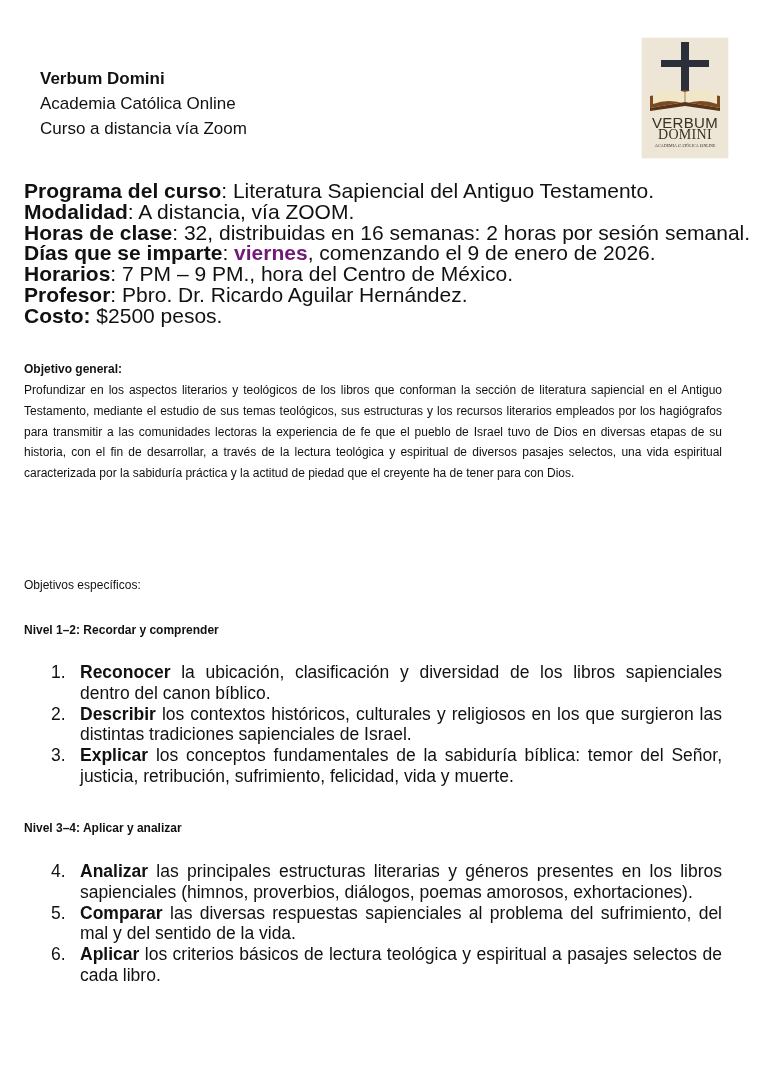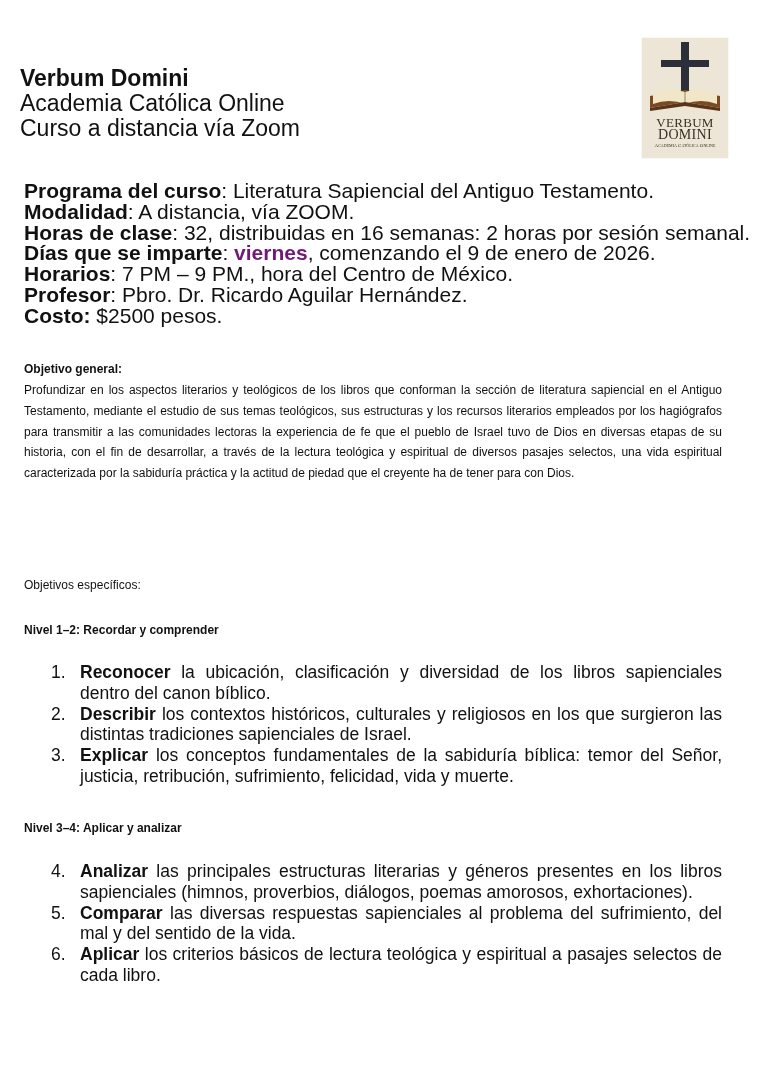--- a/index.html
+++ b/index.html
@@ -1,28 +1,28 @@
 <!DOCTYPE html>
 <html><head>
   <meta charset="utf-8">
   <style>
     html, body { margin: 0; padding: 0; background: #ffffff; }
     body {
       width: 768px; height: 1080px; position: relative; overflow: hidden;
       font-family: "Liberation Sans", sans-serif; color: #111111;
     }
-    .header { position: absolute; left: 20px; top: 66px; font-size: 23px; line-height: 25px; }
+    .header { position: absolute; left: 40px; top: 66px; font-size: 17px; line-height: 25px; }
     .header .brand { font-weight: bold; }
     .logo {
       position: absolute; left: 642px; top: 38px; width: 86px; height: 120px;
       background: #ede6d6; box-shadow: 0 0 1px #d8d0bd;
     }
     .logo svg { position: absolute; left: 0; top: 0; }
     .logo .t1 { position: absolute; left: 0; width: 86px; top: 79px; text-align: center;
-      font-family: Liberation Serif, serif; font-size: 13px; line-height: 12px; color: #3a2e25; letter-spacing: 0.3px; }
+      font-family: Liberation Sans, sans-serif; font-size: 15px; line-height: 12px; color: #3a2e25; letter-spacing: 0.3px; }
     .logo .t2 { position: absolute; left: 0; width: 86px; top: 91px; text-align: center;
       font-family: "Liberation Serif", serif; font-size: 14px; line-height: 12px; color: #3a2e25; letter-spacing: 0.3px; }
     .logo .t3 { position: absolute; left: 0; width: 86px; top: 105px; text-align: center;
       font-family: "Liberation Serif", serif; font-size: 5px; line-height: 6px; color: #3a2e25; font-variant: small-caps; }
     .info { position: absolute; left: 24px; top: 181px; font-size: 21px; line-height: 20.8px; width: 720px; }
     .info .row { white-space: nowrap; }
     .info b { font-weight: bold; }
     .red { color: #e02020; font-weight: bold; }
     .section { position: absolute; left: 24px; width: 698px; font-size: 12px; line-height: 20.8px; }
     .obj-title { top: 359px; font-weight: bold; }

